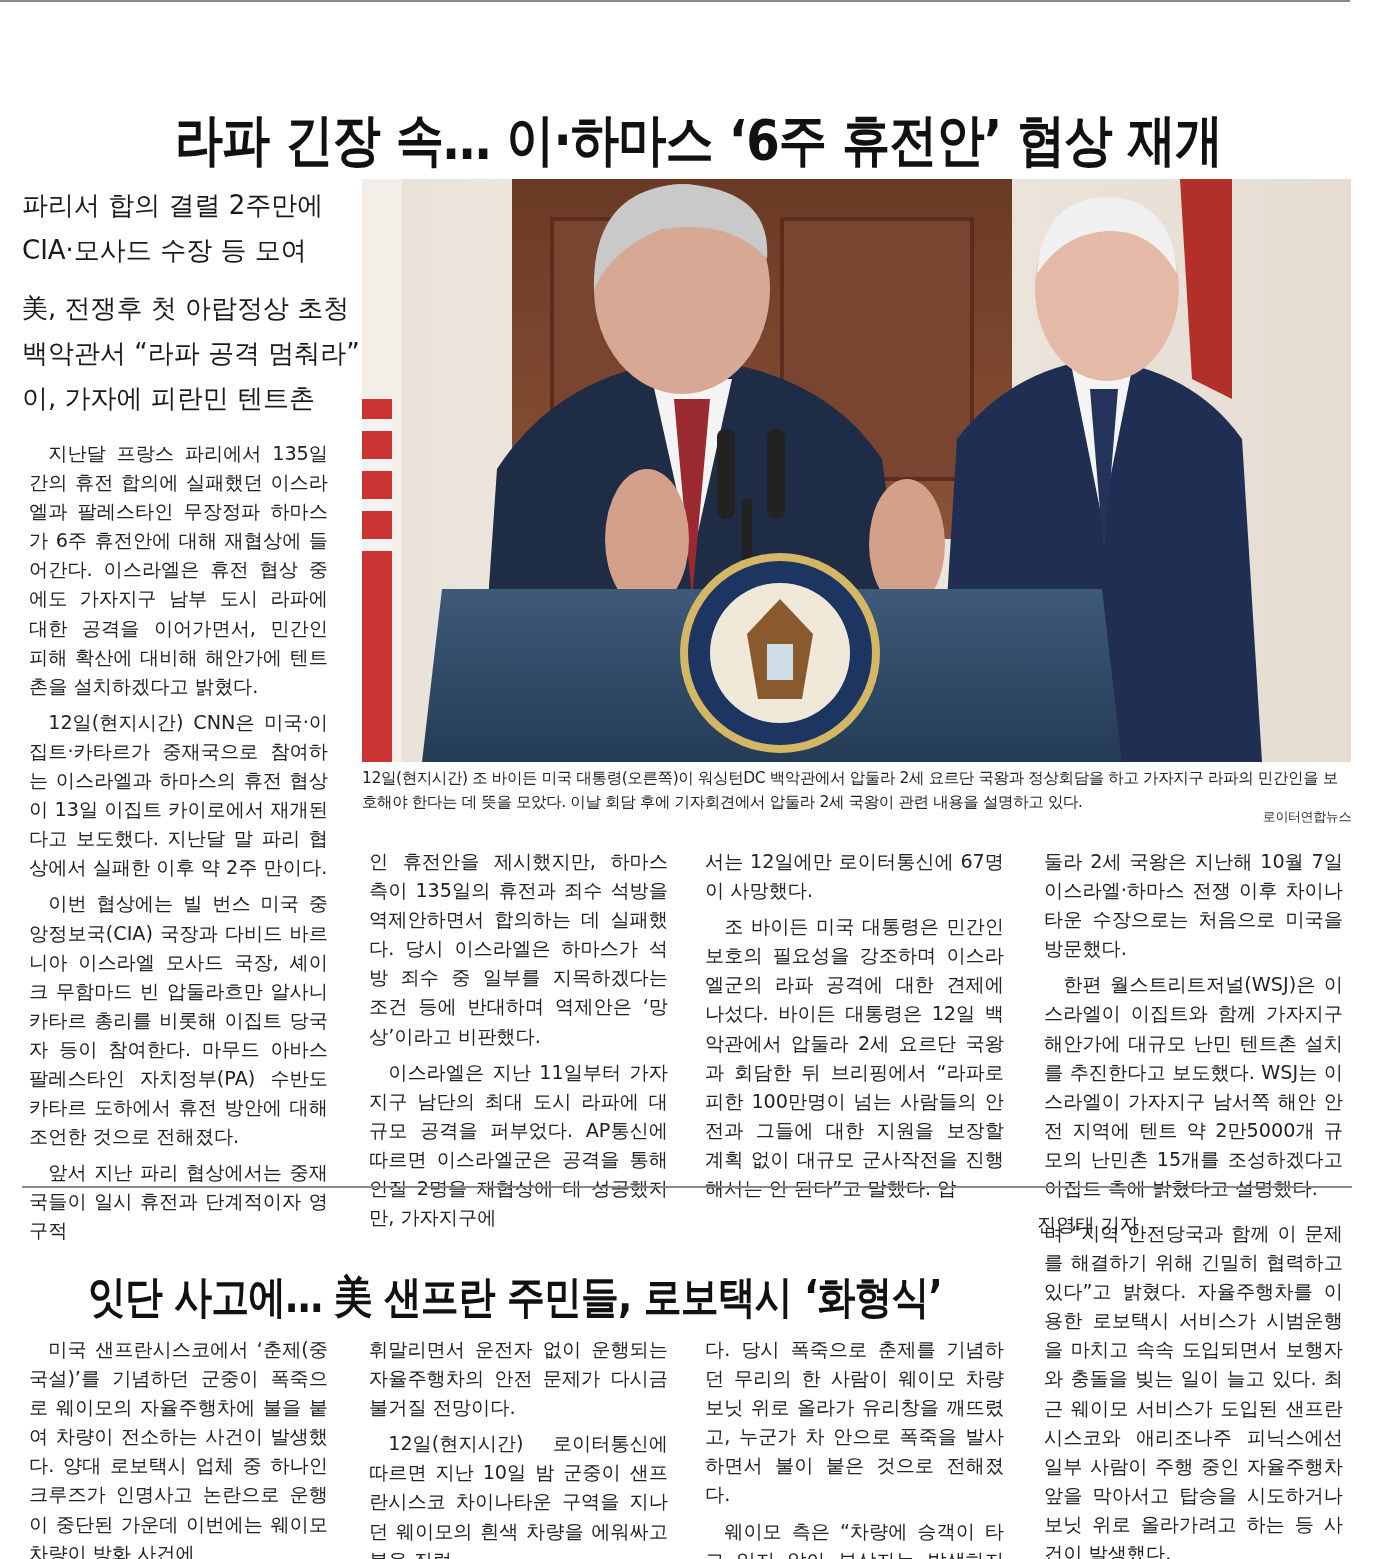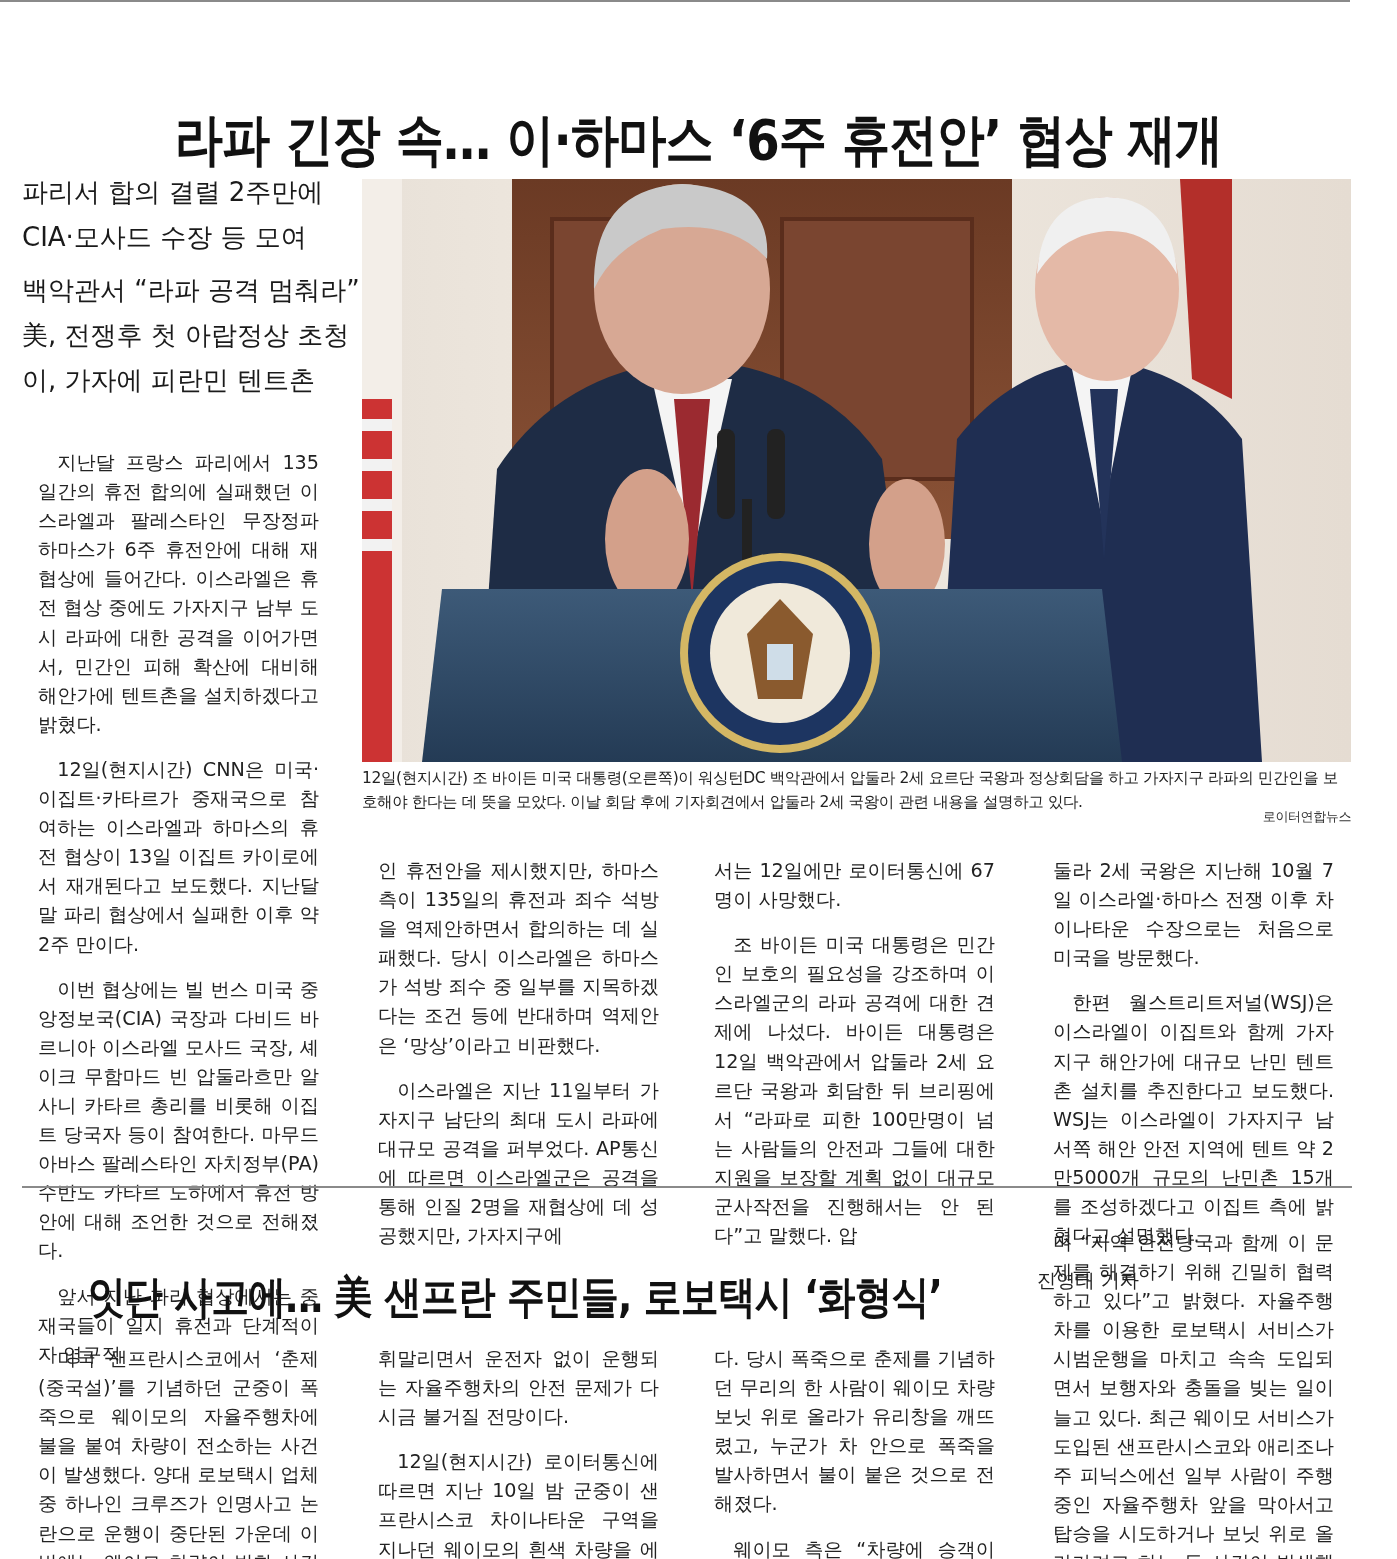--- a/index.html
+++ b/index.html
@@ -2,46 +2,46 @@
 <html><head>
 <meta charset="utf-8">
 <style>
   html, body { margin:0; padding:0; background:#fff; }
   body { width:1397px; height:1559px; position:relative; overflow:hidden; color:#1a1a1a; font-family:"DejaVu Serif", serif; }
   .top-rule { position:absolute; left:0; top:0; width:1350px; height:2px; background:#8a8a8a; }
   .headline { position:absolute; left:0; width:1397px; text-align:center; font-family:"DejaVu Sans", sans-serif; font-weight:bold; color:#111; letter-spacing:-1px; }
   .h1 { top:62px; font-size:56px; line-height:80px; transform:scaleX(0.86); transform-origin:center; }
   .h2 { top:1225px; left:0; width:1030px; font-size:44px; line-height:70px; transform:scaleX(0.86); transform-origin:center; }
   .subheads { position:absolute; left:22px; top:170px; width:320px; font-family:"DejaVu Sans", sans-serif; font-size:26px; line-height:45px; color:#1a1a1a; }
-  .subheads .grp { margin-bottom:8px; }
+  .subheads .grp { margin-bottom:8px;margin-top:13px; }
   .subheads .line { white-space:nowrap; }
   .col { position:absolute; font-family:"DejaVu Sans", sans-serif; font-size:19.2px; line-height:29.1px; color:#222; text-align:justify; }
-  .col p { margin:16px; }
+  .col p { margin:7px; }
   .col .ind { text-indent:1em; }
   .byline { display:block; text-align:left; }
   .photo { position:absolute; left:362px; top:179px; width:989px; height:583px; overflow:hidden; background:#c9b8a6; }
   .caption { position:absolute; left:362px; top:766px; width:989px; font-family:"DejaVu Sans", sans-serif; font-size:15.5px; line-height:24px; color:#222; letter-spacing:-0.4px; }
   .caption .credit { float:right; font-size:13px; color:#333;margin-top:15px; }
   .divider { position:absolute; left:22px; top:1186px; width:1330px; height:2px; background:#8a8a8a; }
 </style>
 </head>
 <body>
 
 <div class="top-rule"></div>
 
 <h1 class="headline h1">라파 긴장 속… 이·하마스 ‘6주 휴전안’ 협상 재개</h1>
 
 <div class="subheads">
   <div class="grp">
     <div class="line">파리서 합의 결렬 2주만에</div>
     <div class="line">CIA·모사드 수장 등 모여</div>
   </div>
   <div class="grp">
+    <div class="line">美, 전쟁후 첫 아랍정상 초청</div>
     <div class="line">백악관서 “라파 공격 멈춰라”</div>
-    <div class="line">美, 전쟁후 첫 아랍정상 초청</div>
     <div class="line">이, 가자에 피란민 텐트촌</div>
   </div>
 </div>
 
 <div class="photo" aria-label="압둘라 2세 요르단 국왕과 조 바이든 미국 대통령이 백악관 연단에 서 있는 사진">
   <svg width="989" height="583" viewBox="0 0 989 583">
     <defs>
       <linearGradient id="wall" x1="0" x2="1">
         <stop offset="0" stop-color="#e8e1d8"></stop>
           <stop offset="0.25" stop-color="#efe8df"></stop>

